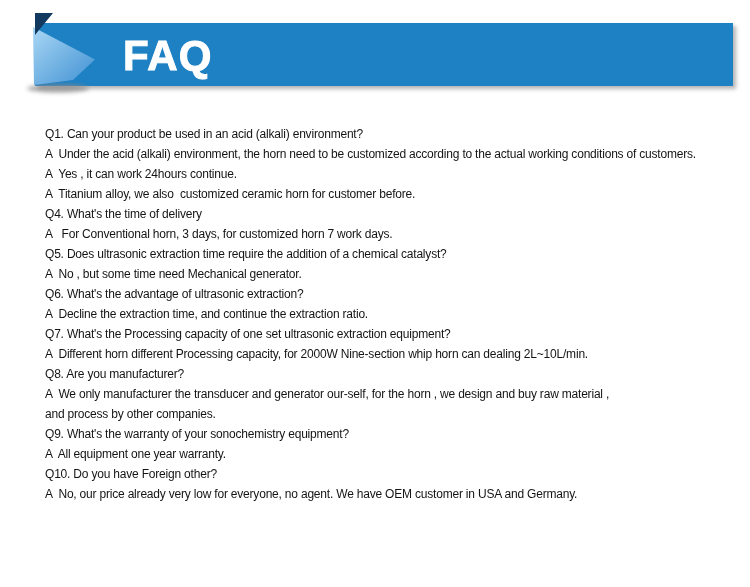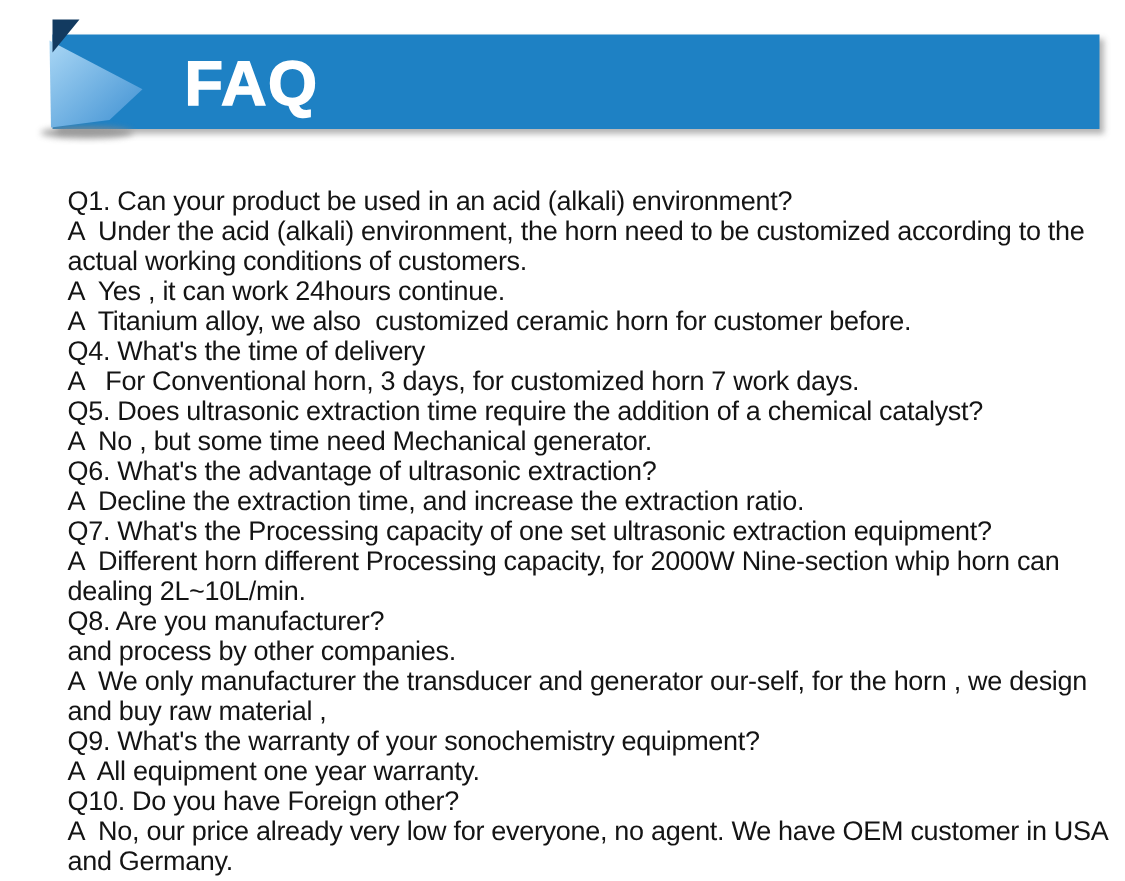--- a/index.html
+++ b/index.html
@@ -40,21 +40,21 @@
   }
   .ribbon-svg {
     position: absolute;
     left: 0;
     top: 0;
   }
   .faq-list {
     padding: 24px 5px 0 45px;
   }
   .faq-line {
-    font-size: 18px;
+    font-size: 12px;
     line-height: 20px;
     letter-spacing: -0.2px;
     white-space: pre-wrap;
   }
 </style>
 </head>
 <body>
 
 <div class="page" style="background: rgb(255, 255, 255);">
 
@@ -84,25 +84,25 @@
   <main class="faq-list" style="color: rgb(20, 20, 20);">
       <div class="faq-line">Q1. Can your product be used in an acid (alkali) environment?</div>
       <div class="faq-line">A  Under the acid (alkali) environment, the horn need to be customized according to the actual working conditions of customers.</div>
       <div class="faq-line">A  Yes , it can work 24hours continue.</div>
       <div class="faq-line">A  Titanium alloy, we also  customized ceramic horn for customer before.</div>
       <div class="faq-line">Q4. What's the time of delivery</div>
       <div class="faq-line">A   For Conventional horn, 3 days, for customized horn 7 work days.</div>
       <div class="faq-line">Q5. Does ultrasonic extraction time require the addition of a chemical catalyst?</div>
       <div class="faq-line">A  No , but some time need Mechanical generator.</div>
       <div class="faq-line">Q6. What's the advantage of ultrasonic extraction?</div>
-      <div class="faq-line">A  Decline the extraction time, and increase the extraction ratio.</div>
+      <div class="faq-line">A  Decline the extraction time, and continue the extraction ratio.</div>
       <div class="faq-line">Q7. What's the Processing capacity of one set ultrasonic extraction equipment?</div>
       <div class="faq-line">A  Different horn different Processing capacity, for 2000W Nine-section whip horn can dealing 2L~10L/min.</div>
       <div class="faq-line">Q8. Are you manufacturer?</div>
+      <div class="faq-line">A  We only manufacturer the transducer and generator our-self, for the horn , we design and buy raw material ,</div>
       <div class="faq-line">and process by other companies.</div>
-      <div class="faq-line">A  We only manufacturer the transducer and generator our-self, for the horn , we design and buy raw material ,</div>
       <div class="faq-line">Q9. What's the warranty of your sonochemistry equipment?</div>
       <div class="faq-line">A  All equipment one year warranty.</div>
       <div class="faq-line">Q10. Do you have Foreign other?</div>
       <div class="faq-line">A  No, our price already very low for everyone, no agent. We have OEM customer in USA and Germany.</div>
     </main>
 
 </div>
 
 </body></html>

